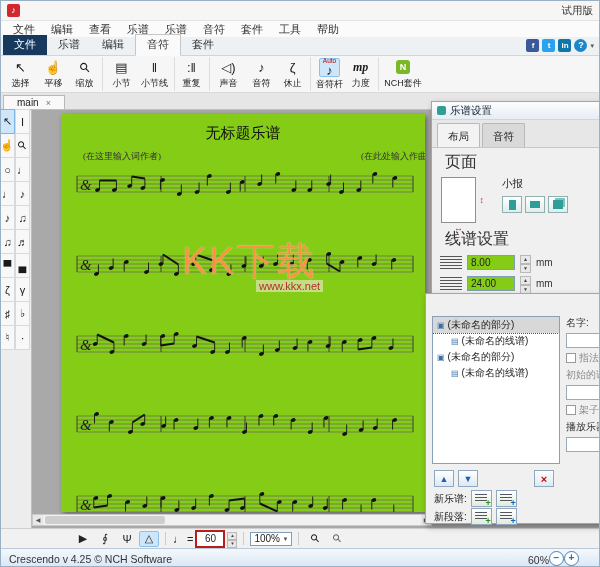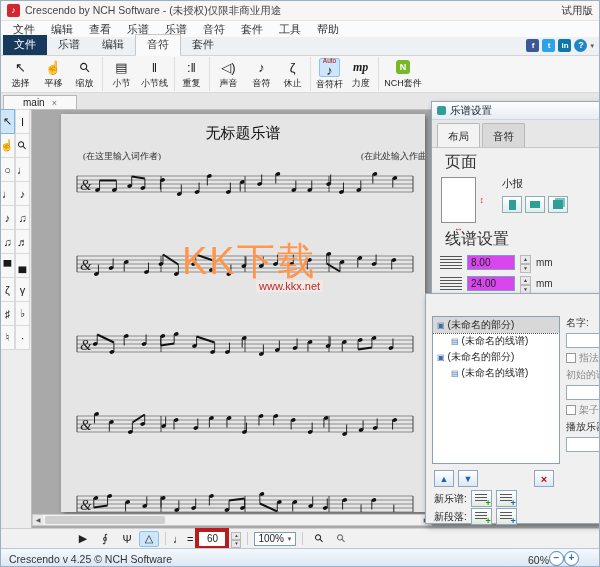--- a/index.html
+++ b/index.html
@@ -43,32 +43,32 @@
   .tlabel{font-size:9px;color:#222;white-space:nowrap}
   .auto{font-size:6.5px;color:#b00;line-height:6px}
   .auto:empty{display:none}
   .titem.ital .tglyph{font-family:"Liberation Serif",serif;font-style:italic;font-weight:bold;font-size:12px}
   .titem.nch .tglyph{width:14px;height:14px;background:#79b928;border-radius:3px;color:#fff;
     font-size:9px;font-weight:bold;line-height:14px;text-align:center}
   .rot{transform:rotate(-45deg);display:inline-block}
   
   .doctabs{position:absolute;top:92px;left:0;right:0;height:17px;background:#e6e6e6;
     border-bottom:1px solid #bfbfbf;display:flex;align-items:flex-end;padding-left:2px;box-sizing:border-box}
-  .dtab{background:#f9f9f9;border:1px solid #b8b8b8;border-bottom:none;padding:1px 19px;
+  .dtab{background:#f9f9f9;border:1px solid #b8b8b8;border-bottom:none;padding:1px 13px;
     font-size:10px;display:flex;gap:7px;align-items:center}
   .dtab .x{color:#777;font-size:9px}
   
   .content{position:absolute;top:109px;left:0;right:0;height:418px;background:#a9a9a9}
   .palette{position:absolute;left:0;top:0;width:31px;height:100%;background:#ededed;
     border-right:1px solid #bdbdbd;display:grid;grid-template-columns:15px 15px;align-content:start;box-sizing:border-box}
   .ptool{width:15px;height:25px;background:#f8f8f8;border:1px solid #d9d9d9;box-sizing:border-box;
     display:flex;align-items:center;justify-content:center;font-size:11px;color:#1a1a1a;margin:-1px 0 0 -1px}
   .ptool.selected{background:#cde6fa;border-color:#7db6e3;position:relative;z-index:1}
   .canvas{position:absolute;left:31px;top:0;right:0;bottom:0;overflow:hidden}
-  .page{position:absolute;left:29px;top:4px;width:364px;height:398px;background:#e5e5e5;
+  .page{position:absolute;left:29px;top:4px;width:364px;height:398px;background:#84cc16;
     box-shadow:2px 2px 5px rgba(0,0,0,.4);overflow:hidden}
   .score-title{position:absolute;left:0;top:10px;width:100%;text-align:center;
     font-family:"Liberation Serif",serif;font-size:15px;color:#111}
   .score-lyr{position:absolute;left:22px;top:36px;font-family:"Liberation Serif",serif;font-size:9px;color:#333}
   .score-comp{position:absolute;left:300px;top:36px;font-family:"Liberation Serif",serif;font-size:9px;
     color:#333;white-space:nowrap}
   #score-svg{position:absolute;left:0;top:52px}
   .watermark{position:absolute;left:150px;top:126px;font-size:38px;font-weight:normal;
     color:rgba(255,122,28,.78);letter-spacing:2px;text-shadow:0 0 1px rgba(255,255,255,.8);pointer-events:none;z-index:3}
   .watermark2{position:absolute;left:224px;top:170px;font-size:11px;color:#b03030;
@@ -99,21 +99,21 @@
   .size-col{display:flex;flex-direction:column;gap:5px}
   .size-label{font-size:10.5px}
   .orient-row{display:flex;gap:3px}
   .obtn{width:18px;height:15px;border:1px solid #8fb0ae;background:linear-gradient(#ffffff,#dfeeec);
     display:flex;align-items:center;justify-content:center}
   .oport{width:7px;height:10px;background:#2f9e96}
   .oland{width:10px;height:7px;background:#2f9e96}
   .opages{width:10px;height:9px;background:#2f9e96;box-shadow:2px -2px 0 #7cc4be}
   .spin-row{display:flex;align-items:center;gap:5px;padding:3px 8px}
   .staff-ic{width:22px;height:13px;background:repeating-linear-gradient(#555 0 1px,transparent 1px 3px);flex:0 0 auto}
-  .spin{width:48px;height:15px;background:#d946ef;border:1px solid #7f9db9;font-size:10px;
+  .spin{width:48px;height:15px;background:#84cc16;border:1px solid #7f9db9;font-size:10px;
     display:flex;align-items:center;padding:0 3px;box-sizing:border-box}
   .spin-btns{display:flex;flex-direction:column;width:11px;height:15px}
   .spin-btns span{flex:1;font-size:5px;line-height:7px;text-align:center;background:#e8e8e8;border:1px solid #b9b9b9;color:#444;box-sizing:border-box}
   .unit{font-size:10px;color:#333}
   
   #panel-sections{left:424px;top:292px;width:176px;height:231px}
   .tree{position:absolute;left:6px;top:22px;width:128px;height:148px;background:#fff;
     border:1px solid #8aa0b8;font-size:10px;overflow:hidden;box-sizing:border-box}
   .trow{display:flex;align-items:center;gap:3px;padding:1px 2px 1px 4px;white-space:nowrap}
   .trow.lv1{padding-left:18px}
@@ -147,41 +147,40 @@
     background-size:4.4px 4.6px;border-right:1px solid #888;border-bottom:1px solid #888}
   .add-btn{display:flex;align-items:center;gap:2px;font-size:9.5px;margin-left:2px}
   .add-plus{color:#2a8f2a;font-weight:bold;font-size:11px}
   
   .playbar{position:absolute;left:0;top:527px;right:0;height:20px;background:#f1f1f1;
     border-top:1px solid #cfcfcf;display:flex;align-items:center;gap:2px;padding-left:72px;box-sizing:border-box}
   .pb{min-width:20px;height:16px;display:flex;align-items:center;justify-content:center;
     font-size:11px;color:#222;border:1px solid transparent;box-sizing:border-box}
   .pb.selected{background:#cde6fa;border:1px solid #8ec1ea;border-radius:2px}
   .psep{width:1px;height:13px;background:#ccc;margin:0 4px}
-  .tempo-box{width:26px;height:14px;background:#fff;border:4px solid #b91c1c;font-size:10px;
+  .tempo-box{width:26px;height:14px;background:#fff;border:2px solid #b91c1c;font-size:10px;
     display:flex;align-items:center;justify-content:center}
   .zoom-box{width:42px;height:14px;background:#fff;border:1px solid #7f9db9;font-size:10px;
     display:flex;align-items:center;justify-content:space-between;padding:0 3px;box-sizing:border-box}
   .zoom-box .dd{font-size:6px;color:#555}
   .mini-spin{display:flex;flex-direction:column;width:10px;height:14px}
   .mini-spin span{flex:1;font-size:4.5px;line-height:6px;text-align:center;background:#e8e8e8;border:1px solid #b9b9b9;color:#444;box-sizing:border-box}
   
   .statusbar{position:absolute;left:0;top:547px;right:0;height:20px;
     background:linear-gradient(#f4f8fc,#d9e6f4);border-top:1px solid #b9c9da;
     display:flex;align-items:center;padding:0 8px;box-sizing:border-box;font-size:10.5px;color:#333}
   .status-right{margin-left:auto;display:flex;align-items:flex-end;gap:0;margin-right:12px}
   .zc{width:13px;height:13px;border-radius:50%;border:1px solid #4a7fbd;color:#2a6db5;font-size:10px;
     line-height:11px;text-align:center;background:#fff;font-weight:bold}
 </style>
 </head>
 <body>
 
 <div class="titlebar">
   <div class="app-logo">♪</div>
-  <div class="title-text">Crescendo by NCH Software - (未授权)仅限非商业用途</div>
   <div class="trial">试用版</div>
 </div>
 
 <div class="menubar">
 
 <div class="menu-item">文件</div>
     <div class="menu-item">编辑</div>
     <div class="menu-item">查看</div>
     <div class="menu-item">乐谱</div>
     <div class="menu-item">乐谱</div>

